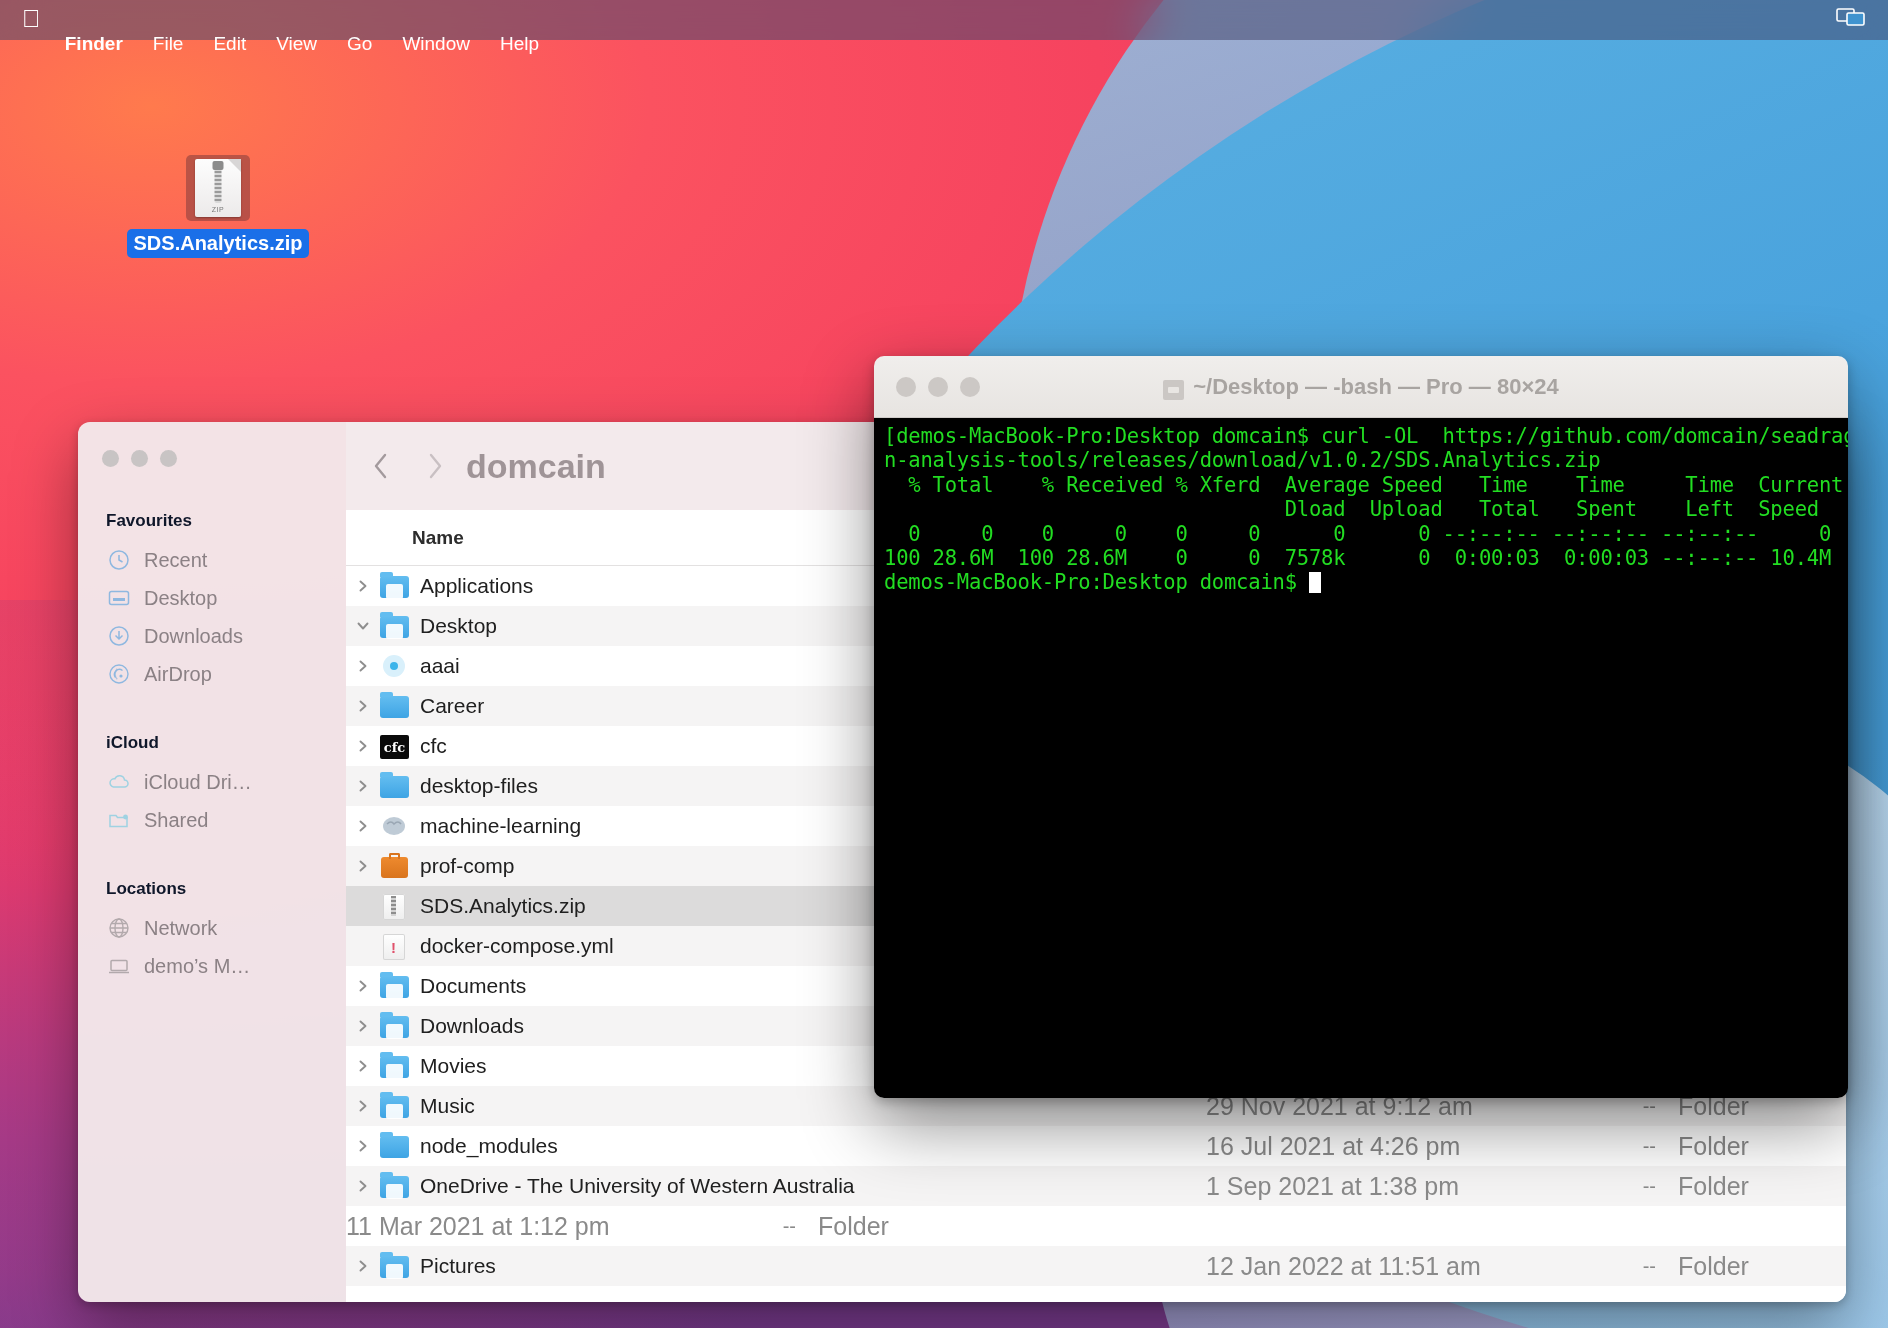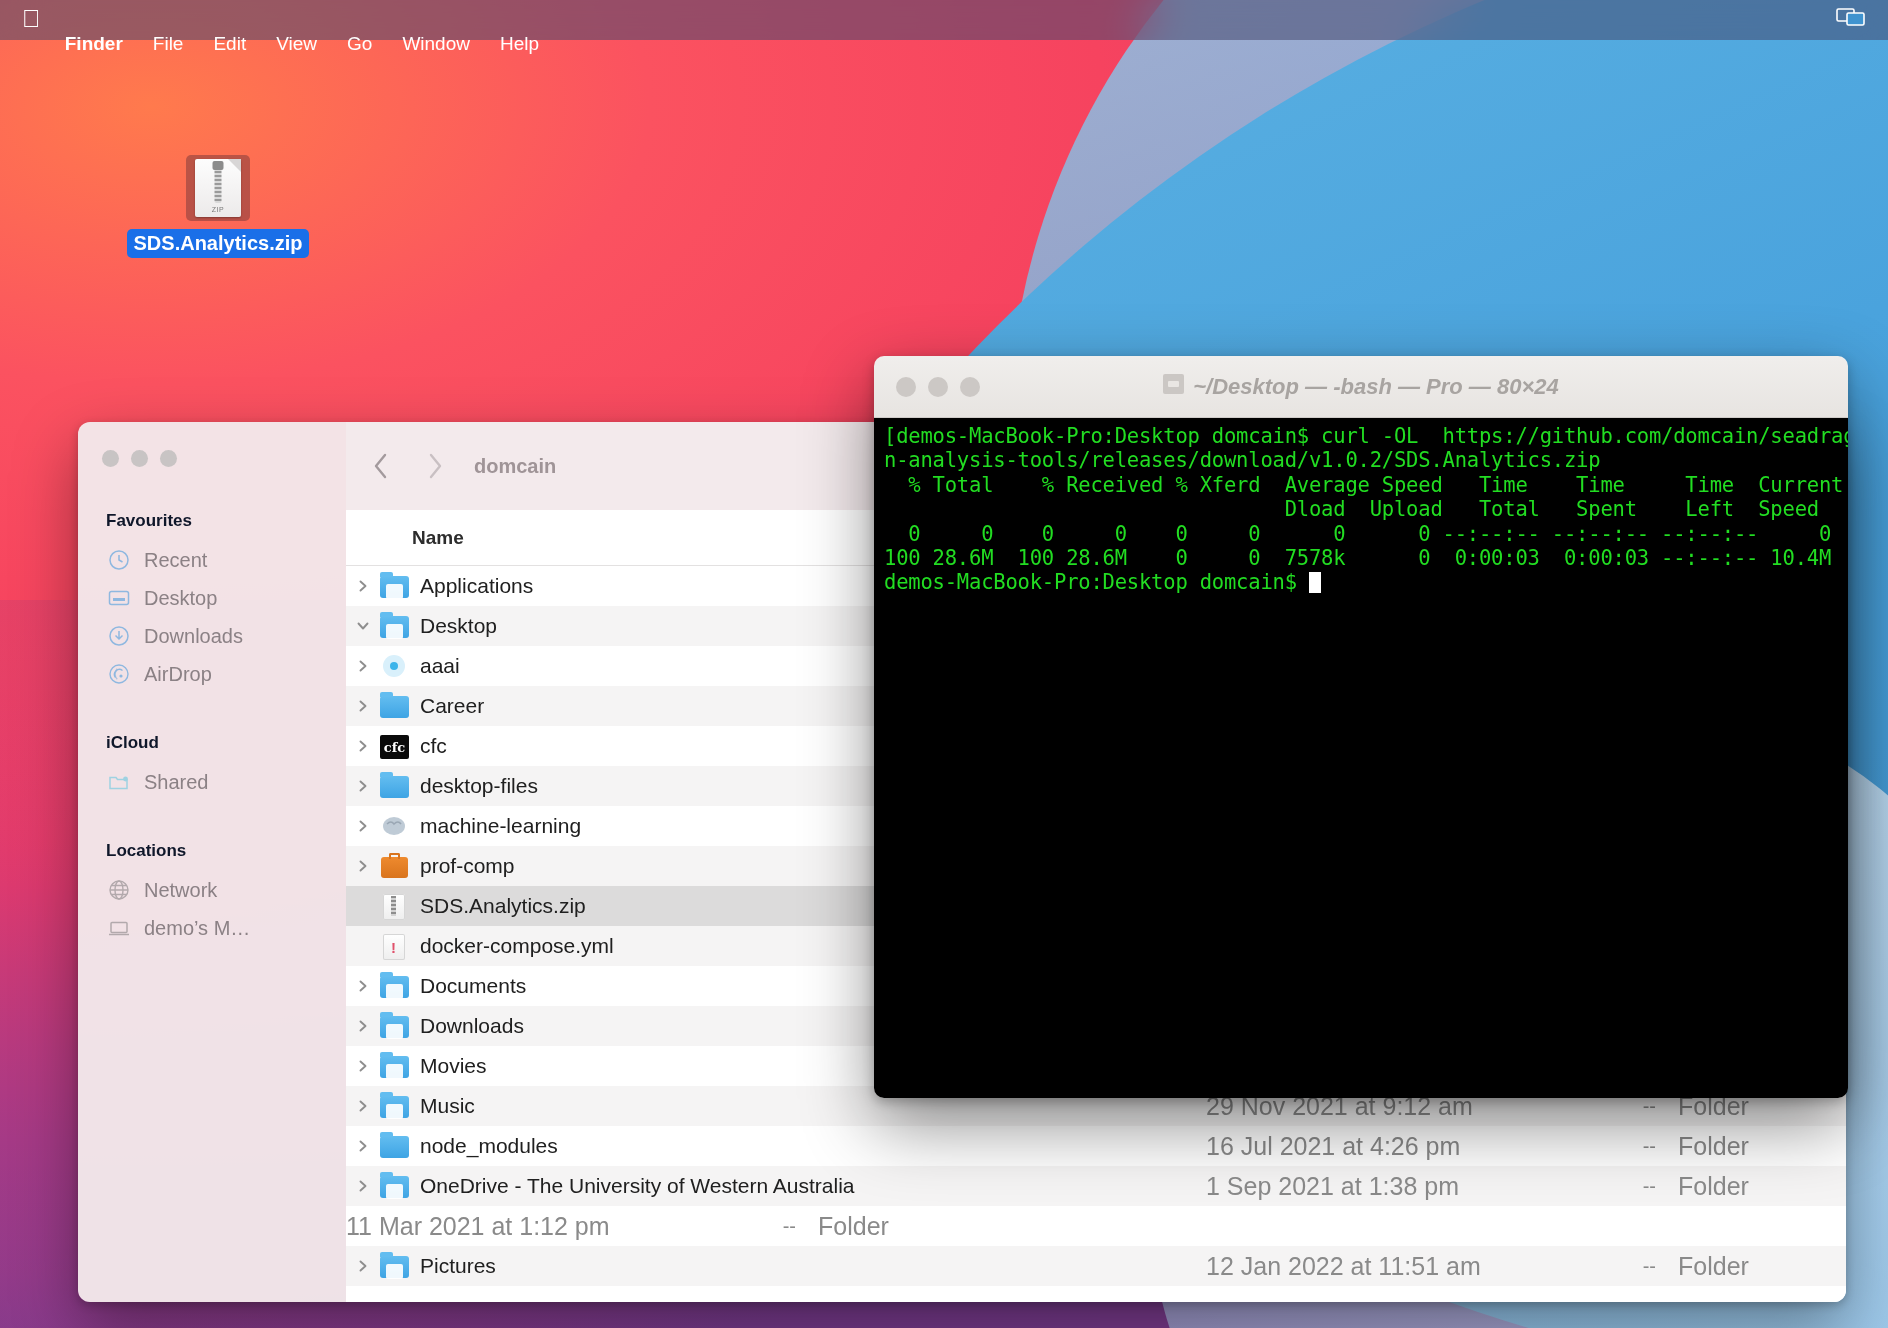--- a/index.html
+++ b/index.html
@@ -142,21 +142,21 @@
   .sb-ic { width: 25px; height: 25px; flex:0 0 25px; display:flex; align-items:center; justify-content:center; }
   .sb-ic svg { display:block; }
 
   .fmain { flex:1; background:#fff; display:flex; flex-direction:column; min-width:0; }
   .ftoolbar {
     height: 88px; background: rgba(243,233,235,0.96);
     display:flex; align-items:center; gap: 0;
     padding-left: 8px;
   }
   .navbtn { width: 54px; height: 54px; display:flex; align-items:center; justify-content:center; }
-  .ftitle { font-size: 20px; font-weight: 700; color:#9f9497; margin-left: 12px; }
+  .ftitle { font-size: 34px; font-weight: 700; color:#9f9497; margin-left: 4px; }
 
   .fhead {
     height: 56px; display:flex; align-items:center;
     border-bottom: 1px solid #e3e1e1;
     background:#fff;
     font-size: 19px; font-weight: 600; color:#2d2d2d;
   }
   .col-name { flex:1; padding-left: 66px; min-width:0; }
   .col-date { width: 360px; flex:0 0 360px; }
   .col-size { width: 90px; flex:0 0 90px; text-align:right; }
@@ -217,23 +217,22 @@
   .term-bar {
     height: 62px; background: linear-gradient(180deg,#f0eeec,#e7e4e1);
     display:flex; align-items:center; position:relative;
     border-bottom: 1px solid #cfcbc8;
   }
   .term-lights { display:flex; gap: 12px; padding-left: 22px; }
   .term-light { width: 20px; height: 20px; border-radius: 50%; background:#ccc8c5; }
   .term-title {
     position:absolute; left:0; right:0; text-align:center;
     font-size: 22px; font-weight: 700; color:#a8a4a1;
-    display:flex; align-items:flex-start; justify-content:center; gap: 9px;
+    display:flex; align-items:flex-end; justify-content:center; gap: 9px;
     pointer-events:none;
-    font-style:italic;
   }
   .term-ficon {
     width: 21px; height: 20px; background:#cbc7c4; border-radius: 2px; position:relative; display:inline-block;
   }
   .term-ficon:after {
     content:""; position:absolute; left:5px; top:7px; width:11px; height:6px; background:#e9e6e3; border-radius:1px;
   }
   .term-body {
     background:#000; height: 680px;
     padding: 6px 0 0 10px;
@@ -341,20 +340,28 @@
             <path d="M8.5 15.5a5 5 0 0 1 7 -7"></path>
             <path d="M10.2 17.2a7.5 7.5 0 0 1 0 -10.5" opacity=".7"></path>
             <circle cx="14" cy="14" r="1.6" fill="#8fb8e0" stroke="none"></circle>
           </svg>
         </span>
         <span>AirDrop</span>
       </div>
 
       <div class="sb-section">iCloud</div>
 
+      <div class="sb-item">
+        <span class="sb-ic">
+          <svg width="24" height="24" viewBox="0 0 24 24" fill="none" stroke="#9fd2e2" stroke-width="1.5">
+            <path d="M6.5 17h11a3.5 3.5 0 0 0 0-7 5 5 0 0 0-9.6-1.2A3.2 3.2 0 0 0 6.5 17z"></path>
+          </svg>
+        </span>
+        <span>iCloud Dri…</span>
+      </div>
 
       <div class="sb-item">
         <span class="sb-ic">
           <svg width="24" height="24" viewBox="0 0 24 24" fill="none" stroke="#9fd2e2" stroke-width="1.5">
             <path d="M3 7.5h6l1.5 2H20v9H3z"></path>
               <circle cx="18.5" cy="9" r="2.4" fill="#9fd2e2" stroke="none"></circle>
           </svg>
         </span>
         <span>Shared</span>
       </div>

